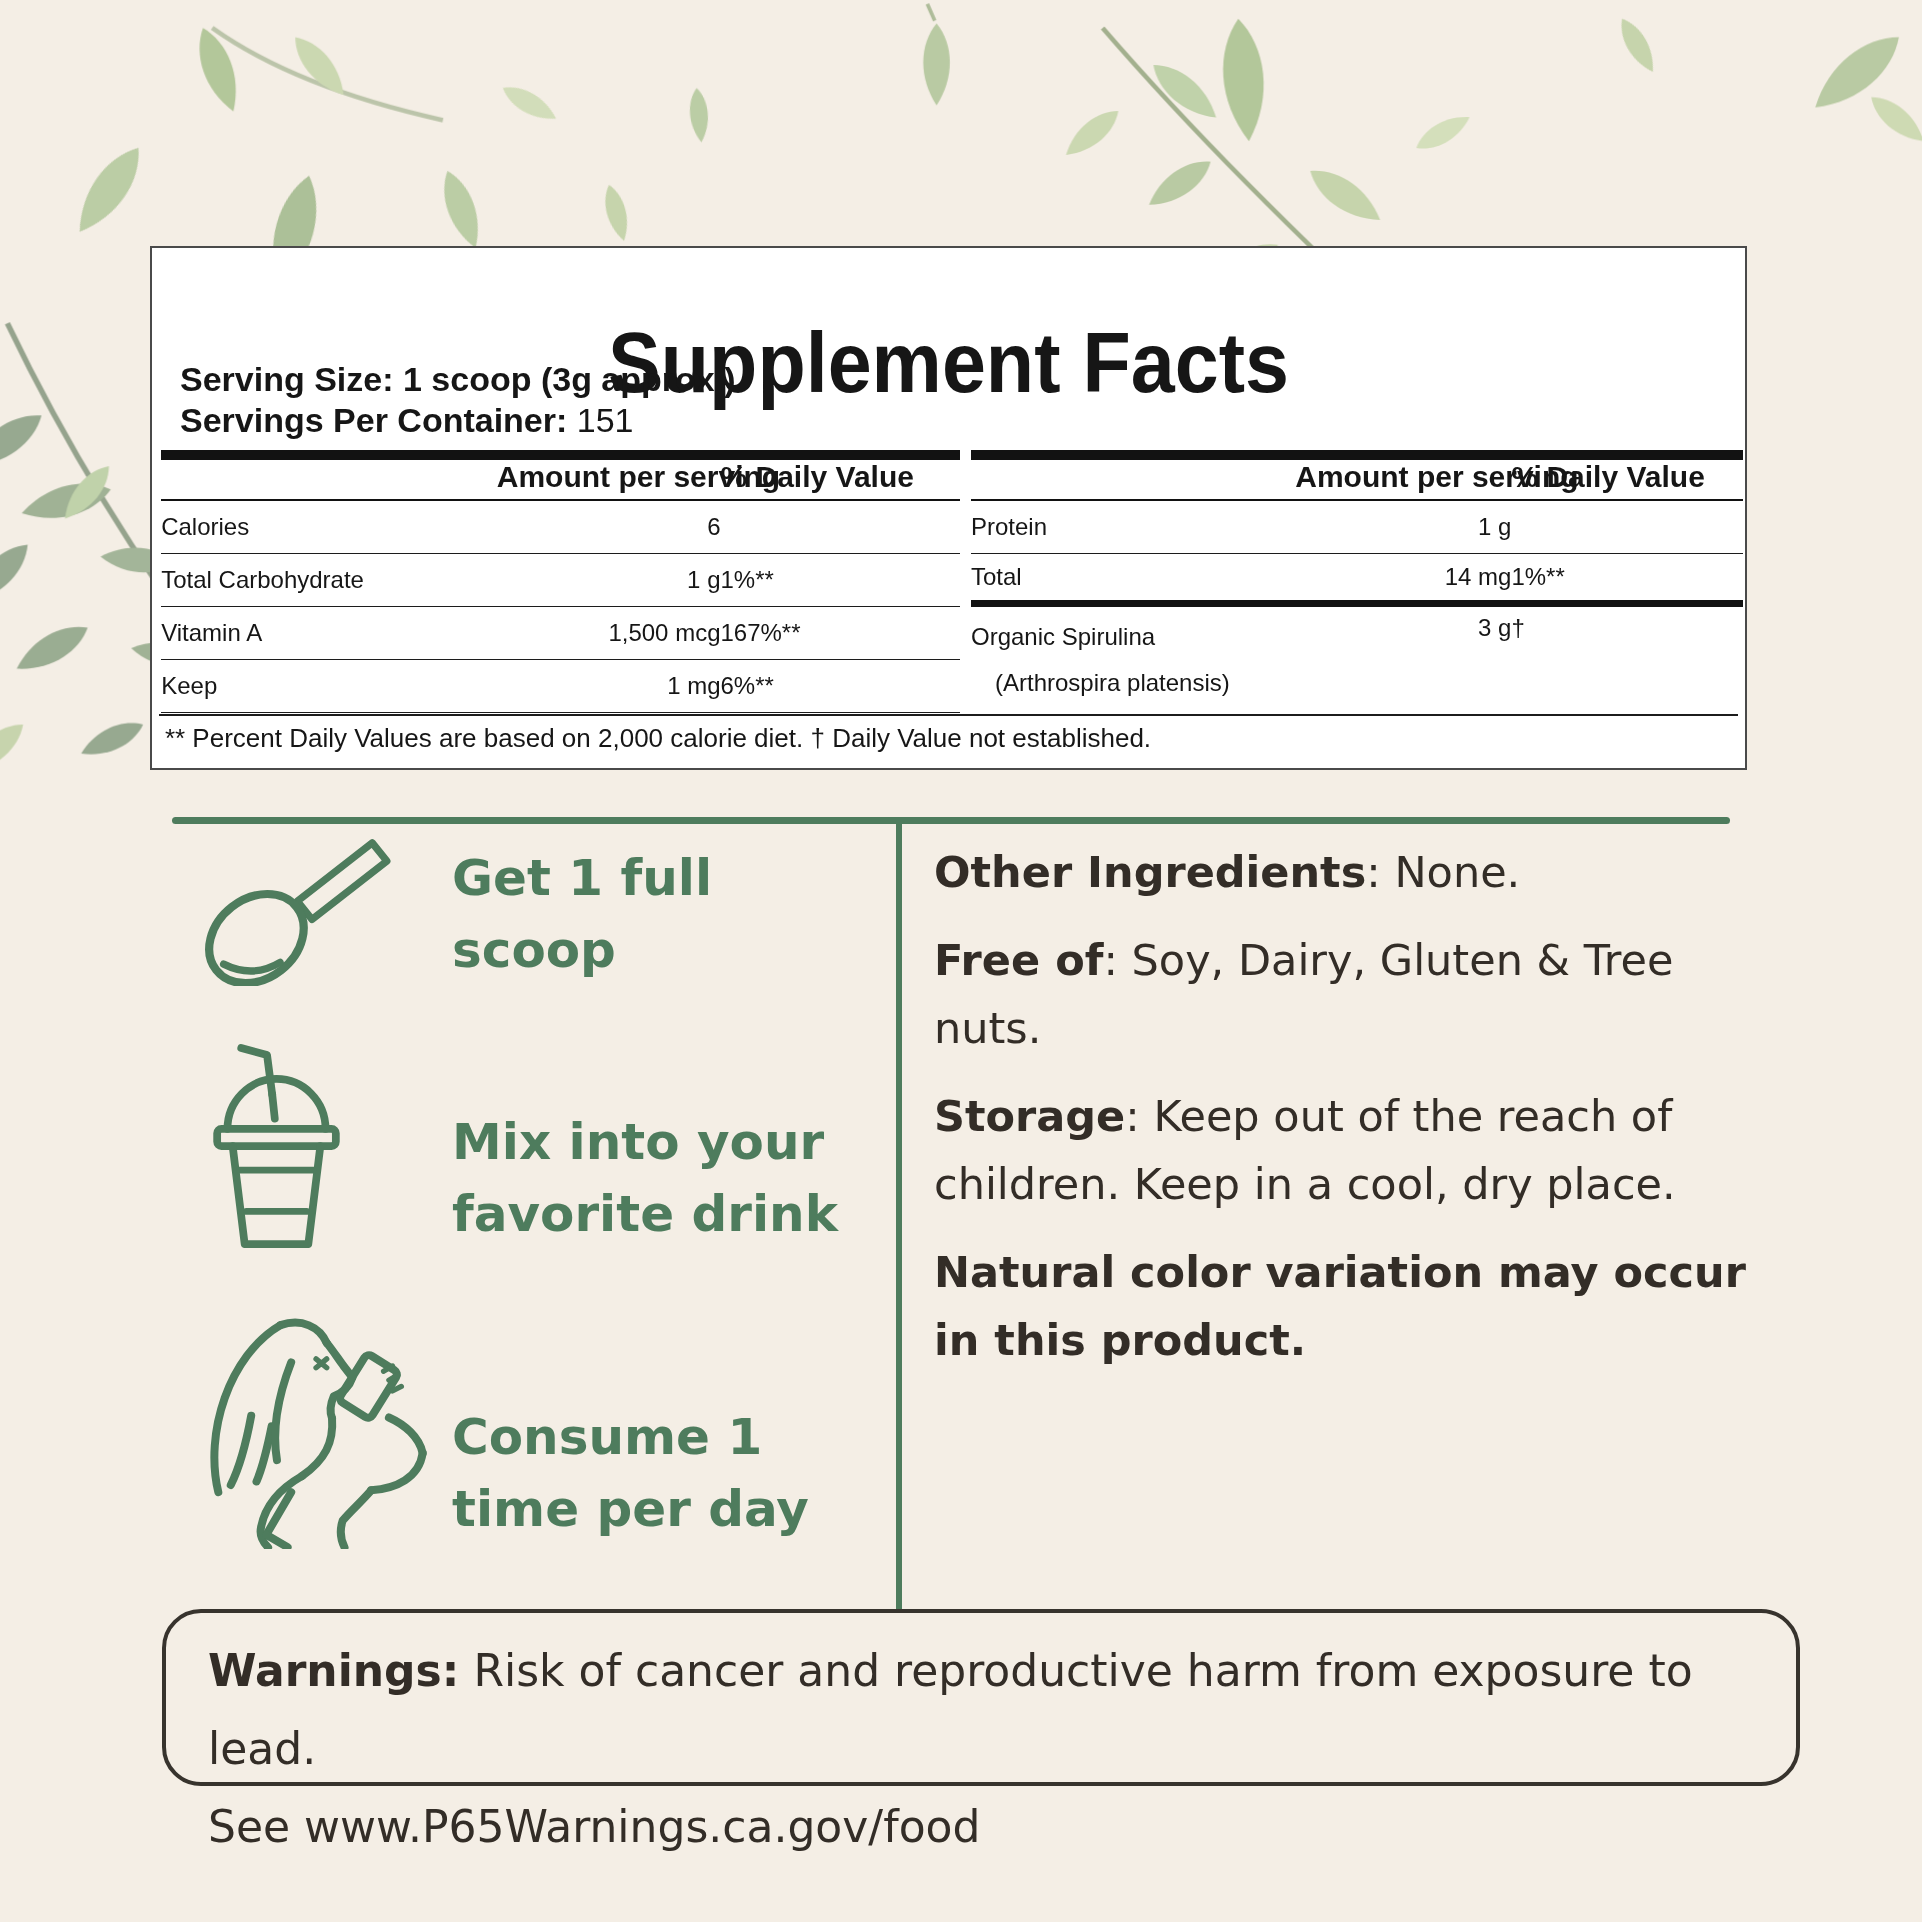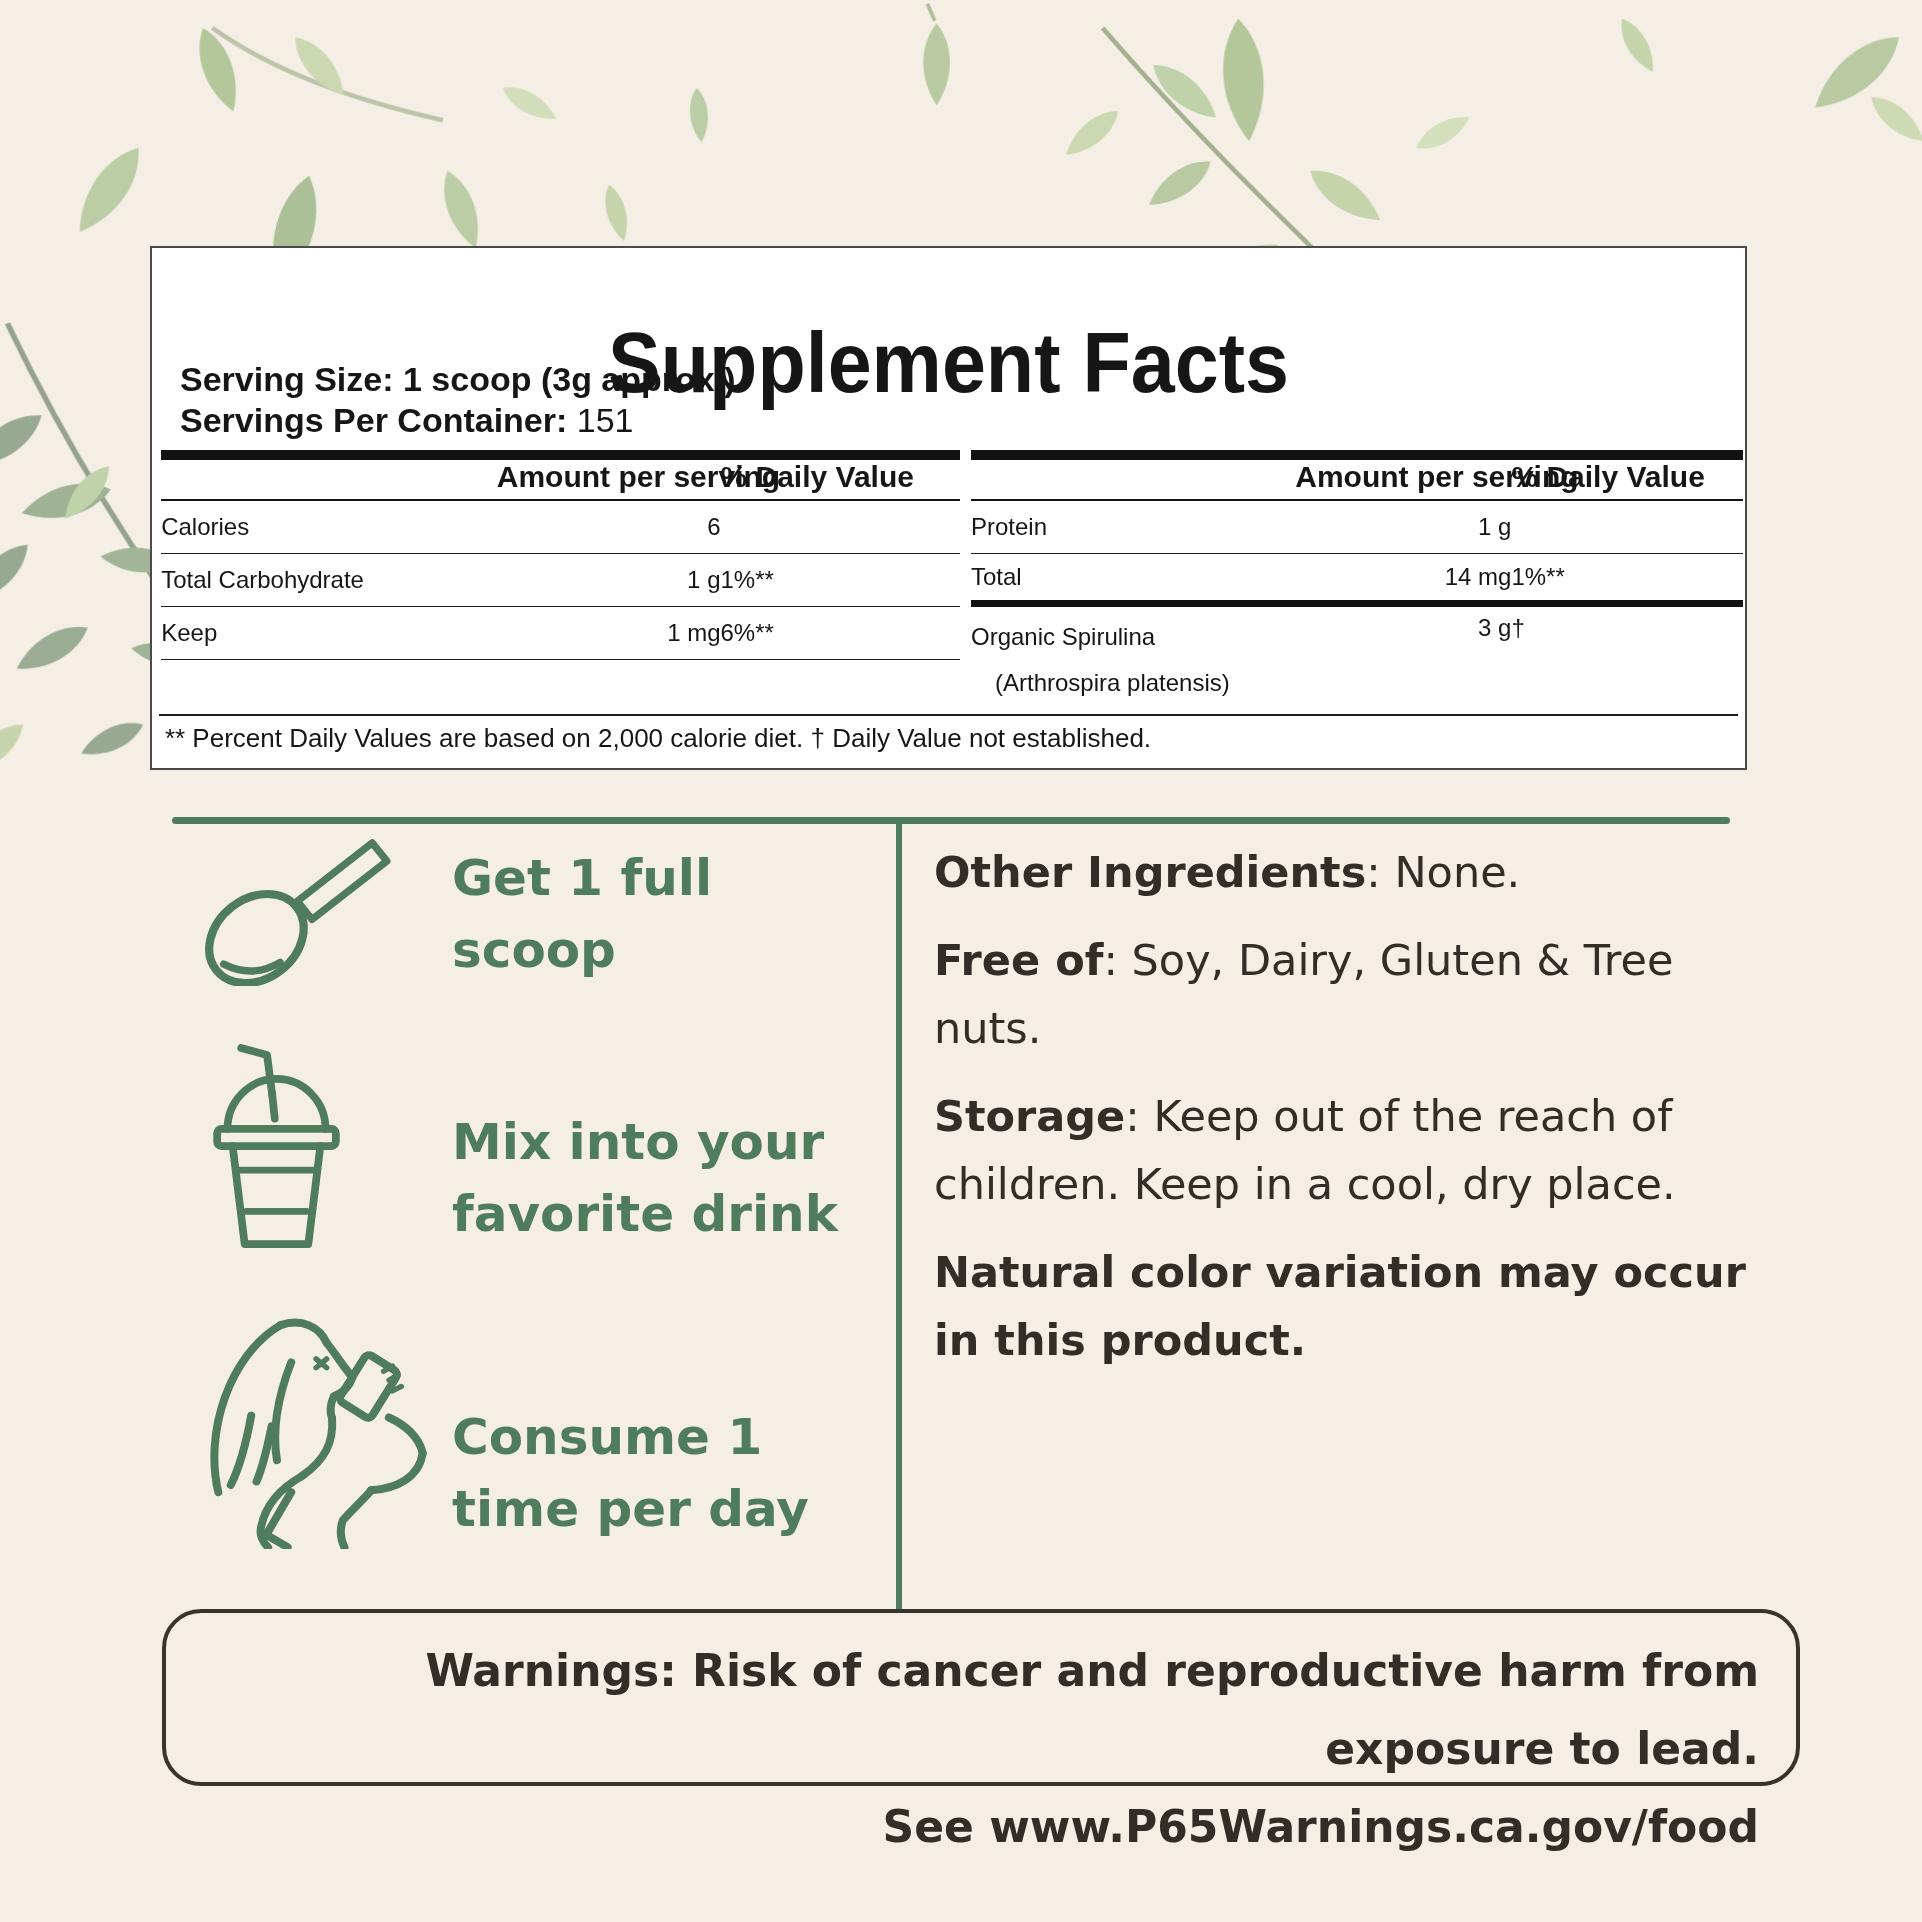--- a/index.html
+++ b/index.html
@@ -45,21 +45,21 @@
   .dt1{top:842px;} .dt2{top:1106px;} .dt3{top:1401px;}
 
   
   .info{position:absolute;left:934px;top:838px;width:849px;font-size:43px;line-height:68px;color:#332d27;}
   .info p{margin:0 0 20px 0;}
   .info b{font-weight:bold;}
 
   
   .warnbox{position:absolute;left:162px;top:1609px;width:1638px;height:177px;
     border:4.6px solid #37332d;border-radius:39px;box-sizing:border-box;
-    padding:18.5px 37px 0 42px;font-size:44px;line-height:78px;font-weight:bold;color:#332d27;text-align:right;}
+    padding:18.5px 37px 0 42px;font-size:44px;line-height:78px;font-weight:normal;color:#332d27;}
   .warnbox p{margin:0;}
 </style>
 </head>
 <body>
 
 <div class="canvas">
 
   <svg class="leaves" width="1922" height="831" viewBox="0 0 2083 900" aria-hidden="true">
     <defs>
       <path id="leaf" d="M0 0 C15 -18 17 -48 0 -74 C-17 -48 -15 -18 0 0 Z"></path>
@@ -125,20 +125,25 @@
       </div>
       <div class="frow">
         <span class="c-name">Calories</span>
         <span class="c-amt">6</span>
         <span class="c-dv"></span>
       </div>
       <div class="frow">
         <span class="c-name">Total Carbohydrate</span>
         <span class="c-amt">1 g</span>
         <span class="c-dv">1%**</span>
+      </div>
+      <div class="frow">
+        <span class="c-name">Vitamin A</span>
+        <span class="c-amt">1,500 mcg</span>
+        <span class="c-dv">167%**</span>
       </div>
       <div class="frow">
         <span class="c-name">Keep</span>
         <span class="c-amt">1 mg</span>
         <span class="c-dv">6%**</span>
       </div>
     </div>
 
     <div class="ftable right">
       <div class="fbar"></div>

